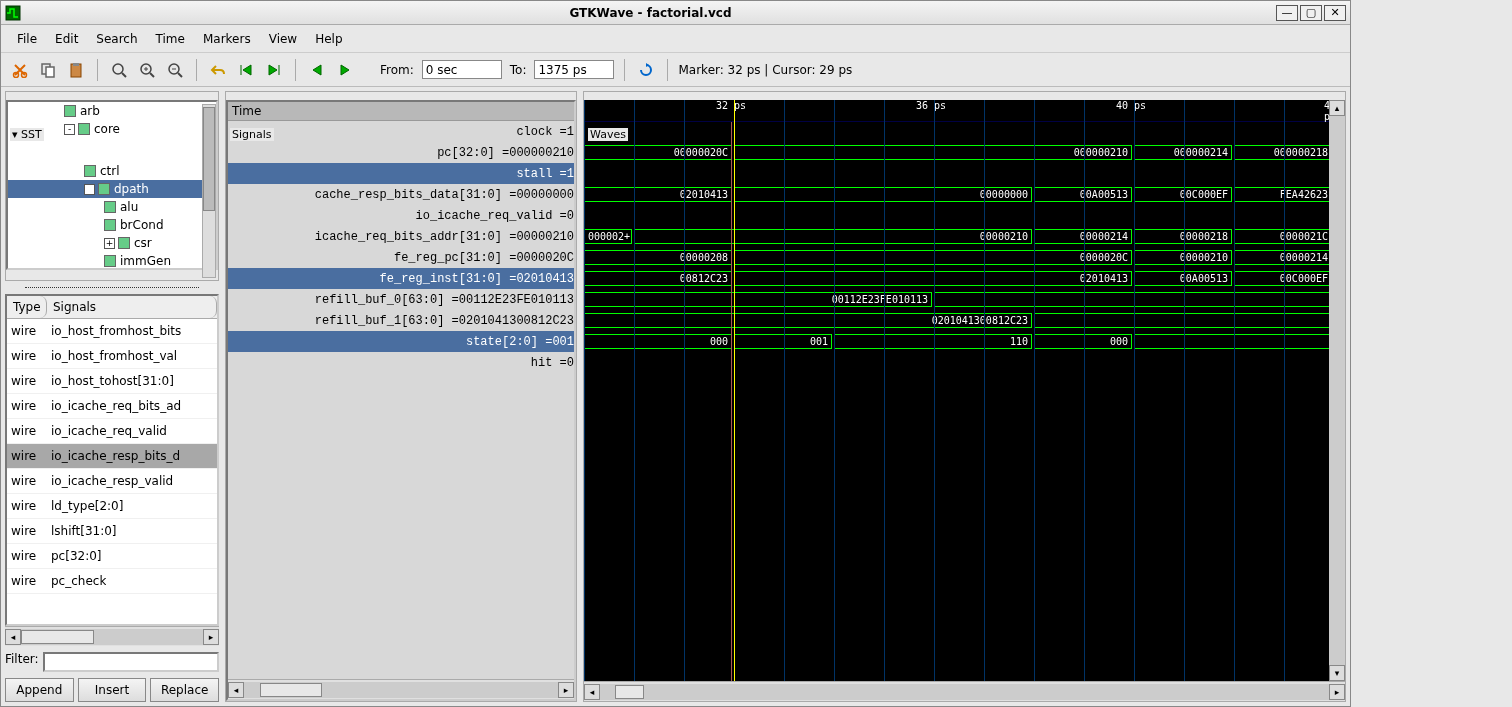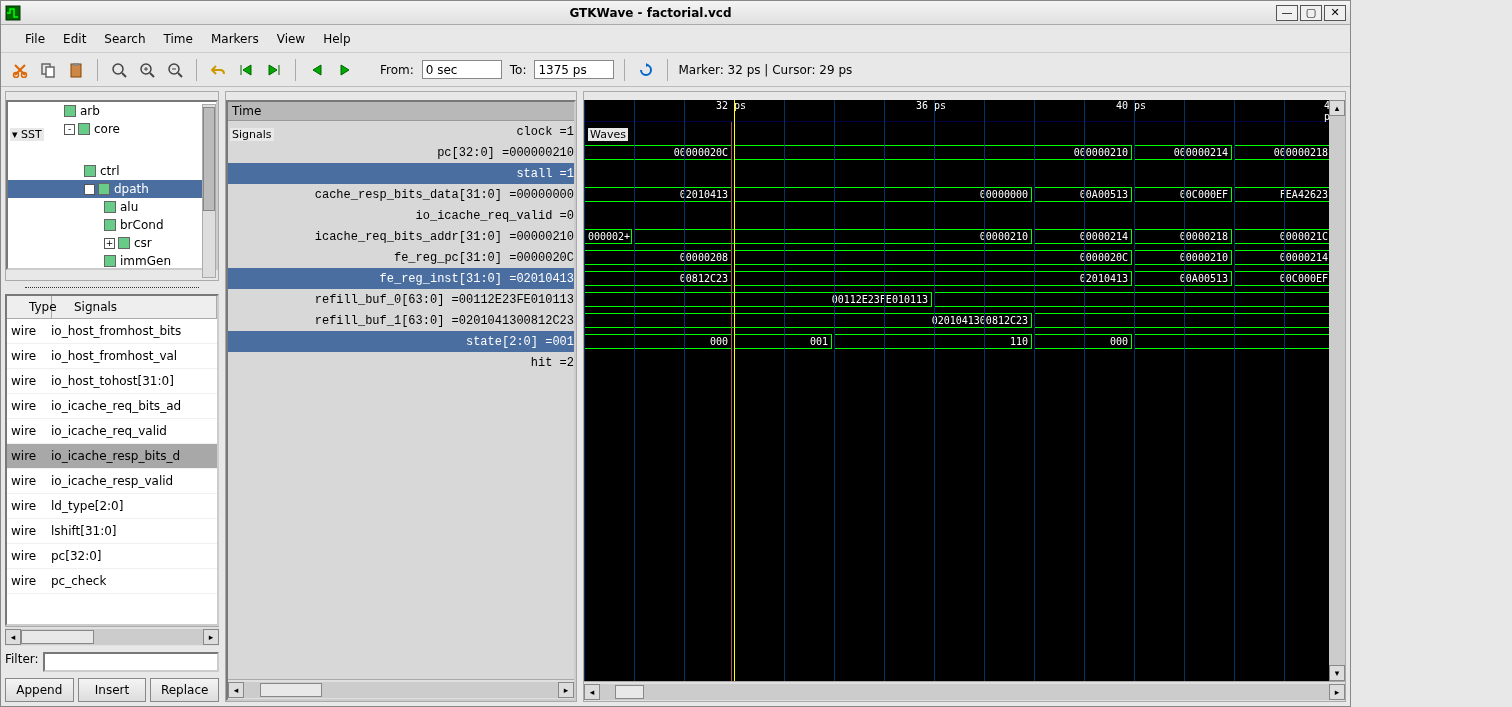--- a/index.html
+++ b/index.html
@@ -2,41 +2,41 @@
 <html><head>
 <meta charset="utf-8">
 <style>
 * { box-sizing: border-box; margin: 0; padding: 0; font-family: "DejaVu Sans", sans-serif; }
 body { background: #e8e8e8; font-size: 12px; overflow: hidden; }
 .window { width: 1351px; height: 707px; display: flex; flex-direction: column; border: 1px solid #888; }
 .titlebar { background: linear-gradient(#f4f4f4,#e0e0e0); height: 24px; display:flex; align-items:center; border-bottom:1px solid #aaa; padding:0 4px; }
 .titlebar .icon { width:16px; height:16px; margin-right:6px; }
 .titlebar .title { flex:1; text-align:center; font-weight:bold; }
 .titlebar .winbtn { width:22px; height:16px; border:1px solid #555; background:#f0f0f0; margin-left:2px; display:flex; align-items:center; justify-content:center; font-size:11px; cursor:pointer; }
-.menubar { background:#e8e8e8; height:28px; display:flex; align-items:center; padding:0 24px; gap:18px; border-bottom:1px solid #ccc; }
+.menubar { background:#e8e8e8; height:28px; display:flex; align-items:center; padding:0 16px; gap:18px; border-bottom:1px solid #ccc; }
 .menubar span { cursor:pointer; }
 .toolbar { background:#e8e8e8; height:34px; display:flex; align-items:center; padding:0 8px; gap:6px; border-bottom:1px solid #bbb; }
 .toolbar .sep { width:1px; height:22px; background:#aaa; margin:0 4px; }
 .toolbar .tbtn { width:22px; height:22px; display:flex; align-items:center; justify-content:center; cursor:pointer; }
 .toolbar input { height:19px; border:1px solid #888; background:#fff; padding:0 3px; font-size:12px; }
 .toolbar .lbl { padding:0 2px; }
 .main { flex:1; display:flex; min-height:0; }
 .panel-frame { border:1px solid #aaa; background:#e8e8e8; display:flex; flex-direction:column; position:relative; }
 .panel-title { position:absolute; top:-7px; left:4px; background:#e8e8e8; padding:0 2px; font-size:11px; z-index:2;margin-top:43px; }
 .left { width:222px; display:flex; flex-direction:column; padding:4px; gap:4px; }
 .sst { height:190px; position:relative; }
 .sst-tree { border:2px inset #ccc; background:#fff; height:170px; overflow:hidden; margin-top:8px; position:relative; }
 .tree-row { height:18px; display:flex; align-items:center; padding-left:4px; white-space:nowrap; cursor:pointer; }
 .tree-row.sel { background:#4a6ea0; color:#fff; }
 .tree-icon { width:12px; height:12px; border:1px solid #666; background:#6c8; margin-right:4px; display:inline-block; }
 .expander { width:11px; height:11px; border:1px solid #555; background:#fff; font-size:9px; line-height:9px; text-align:center; margin-right:3px; cursor:pointer; }
 .sigtable { flex:1; position:relative; display:flex; flex-direction:column; min-height:0; }
 .sigtable-inner { border:2px inset #ccc; background:#fff; flex:1; overflow:hidden; display:flex; flex-direction:column; }
 .sighdr { display:flex; border-bottom:1px solid #aaa; background:#eee; }
-.sighdr div { padding:4px 22px; border-right:1px solid #aaa; }
+.sighdr div { padding:4px 6px; border-right:1px solid #aaa;border-radius:7px; }
 .sigbody { flex:1; overflow:hidden; }
 .sigrow { display:flex; height:25px; align-items:center; border-bottom:1px solid #f0f0f0; cursor:pointer; }
 .sigrow.sel { background:#a8a8a8; color:#000; }
 .sigrow .c1 { width:40px; padding-left:4px; }
 .sigrow .c2 { padding-left:4px; white-space:nowrap; overflow:hidden; }
 .filterrow { display:flex; align-items:flex-start; gap:4px; padding:2px 0; }
 .filterrow input { flex:1; border:2px inset #ccc; height:20px; }
 .btnrow { display:flex; gap:4px; }
 .btnrow button { flex:1; padding:4px 6px; border:1px solid #888; background:linear-gradient(#f4f4f4,#ddd); cursor:pointer; font-size:12px; }
 .mid { width:356px; display:flex; flex-direction:column; padding:4px 2px 4px 2px; }
@@ -284,21 +284,21 @@
               <div class="sigval">pc[32:0] =000000210</div>
               <div class="sigval sel">stall =1</div>
               <div class="sigval">cache_resp_bits_data[31:0] =00000000</div>
               <div class="sigval">io_icache_req_valid =0</div>
               <div class="sigval">icache_req_bits_addr[31:0] =00000210</div>
               <div class="sigval">fe_reg_pc[31:0] =0000020C</div>
               <div class="sigval sel">fe_reg_inst[31:0] =02010413</div>
               <div class="sigval">refill_buf_0[63:0] =00112E23FE010113</div>
               <div class="sigval">refill_buf_1[63:0] =0201041300812C23</div>
               <div class="sigval sel">state[2:0] =001</div>
-              <div class="sigval">hit =2</div>
+              <div class="sigval">hit =0</div>
             </div>
           <div class="hscroll">
             <span class="arr">◂</span>
               <div class="track">
                 <div class="thumb" style="left:5%;width:20%"></div>
               </div>
               <span class="arr">▸</span>
           </div>
         </div>
       </div>

